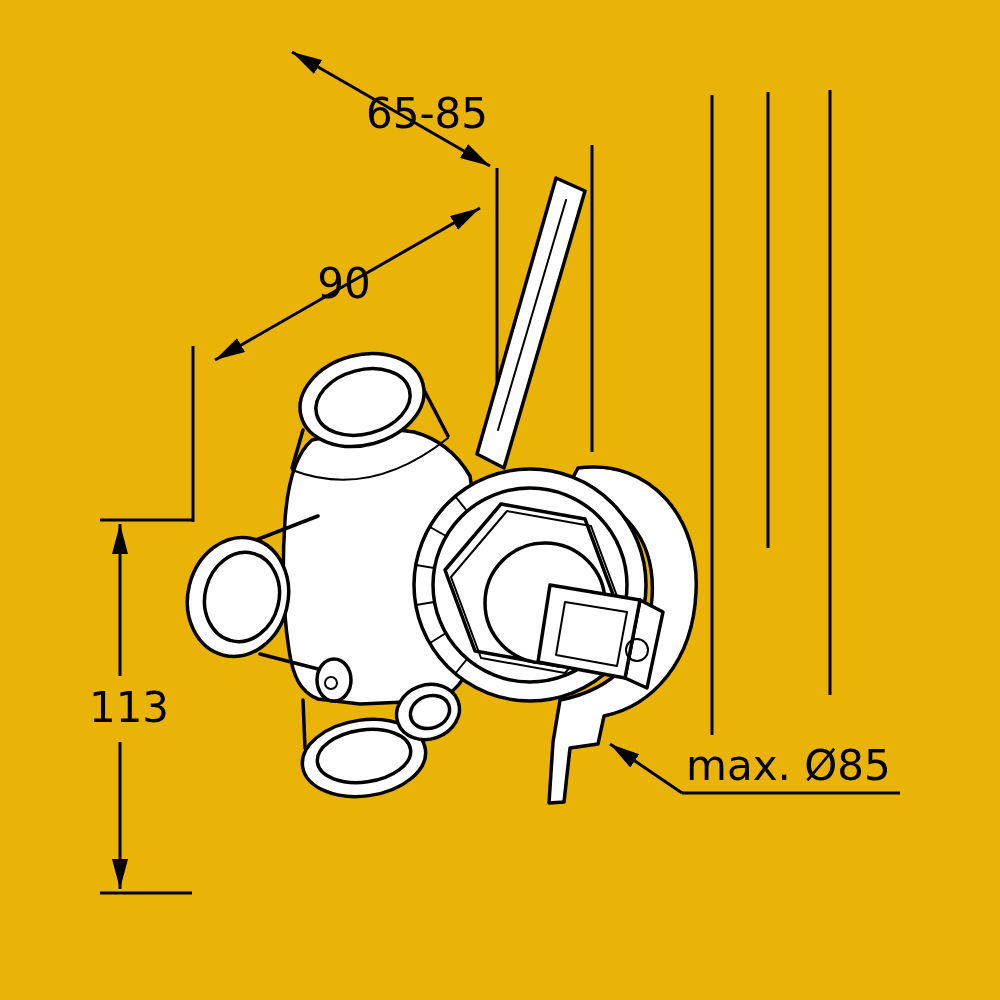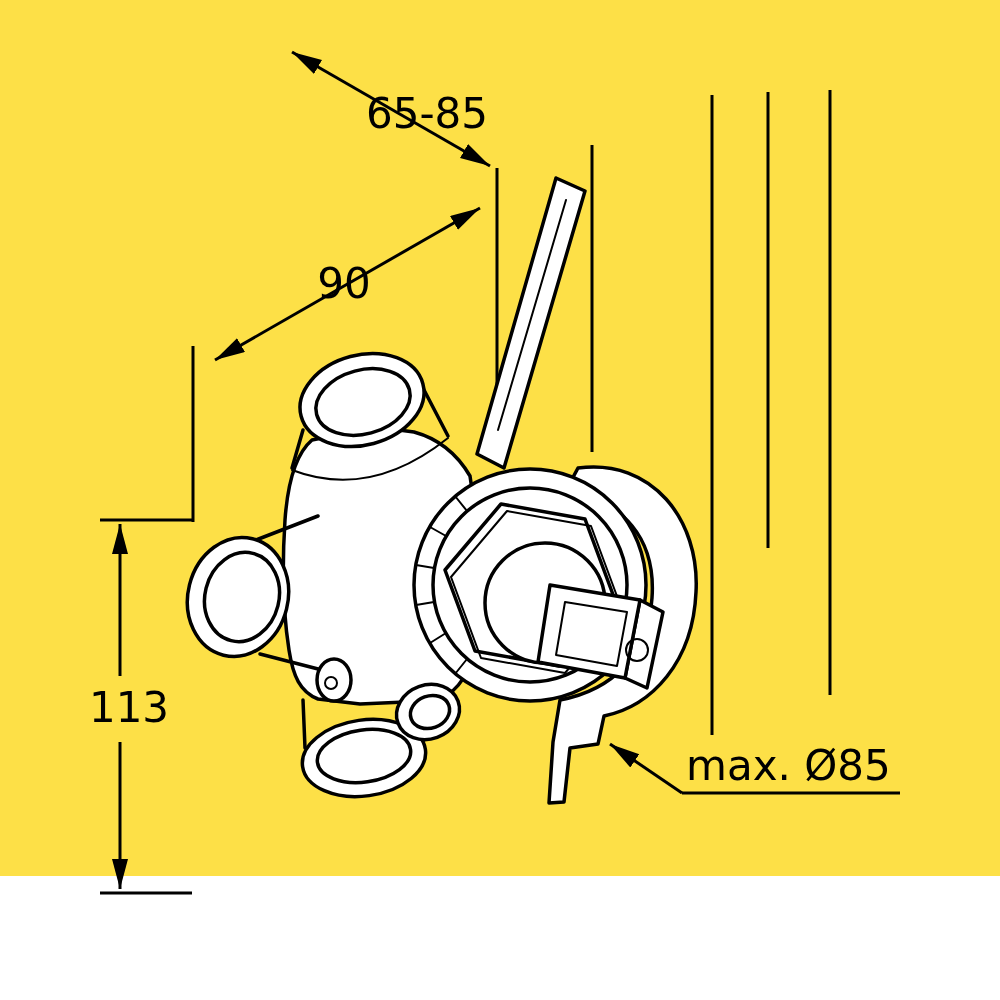--- a/index.html
+++ b/index.html
@@ -2,22 +2,22 @@
 <html><head>
 <meta charset="utf-8">
 <style>
   html, body {
     margin: 0; padding: 0;
     width: 1000px; height: 1000px;
     background: #ffffff;
     overflow: hidden;
   }
   .canvas {
-    width: 1000px; height: 876px;
-    background: #fde047;
+    width: 1000px; height: 1000px;
+    background: #eab308;
     position: relative;
   }
   svg { display: block; }
   .s  { stroke: #000; stroke-width: 3.5; fill: none; stroke-linecap: round; stroke-linejoin: round; }
   .wf { fill: #ffffff; }
   .thin { stroke-width: 2; }
   .dim { stroke: #000; stroke-width: 3; fill: none; stroke-linecap: butt; }
   .txt {
     font-family: "DejaVu Sans", "Liberation Sans", sans-serif;
     font-size: 42px;

